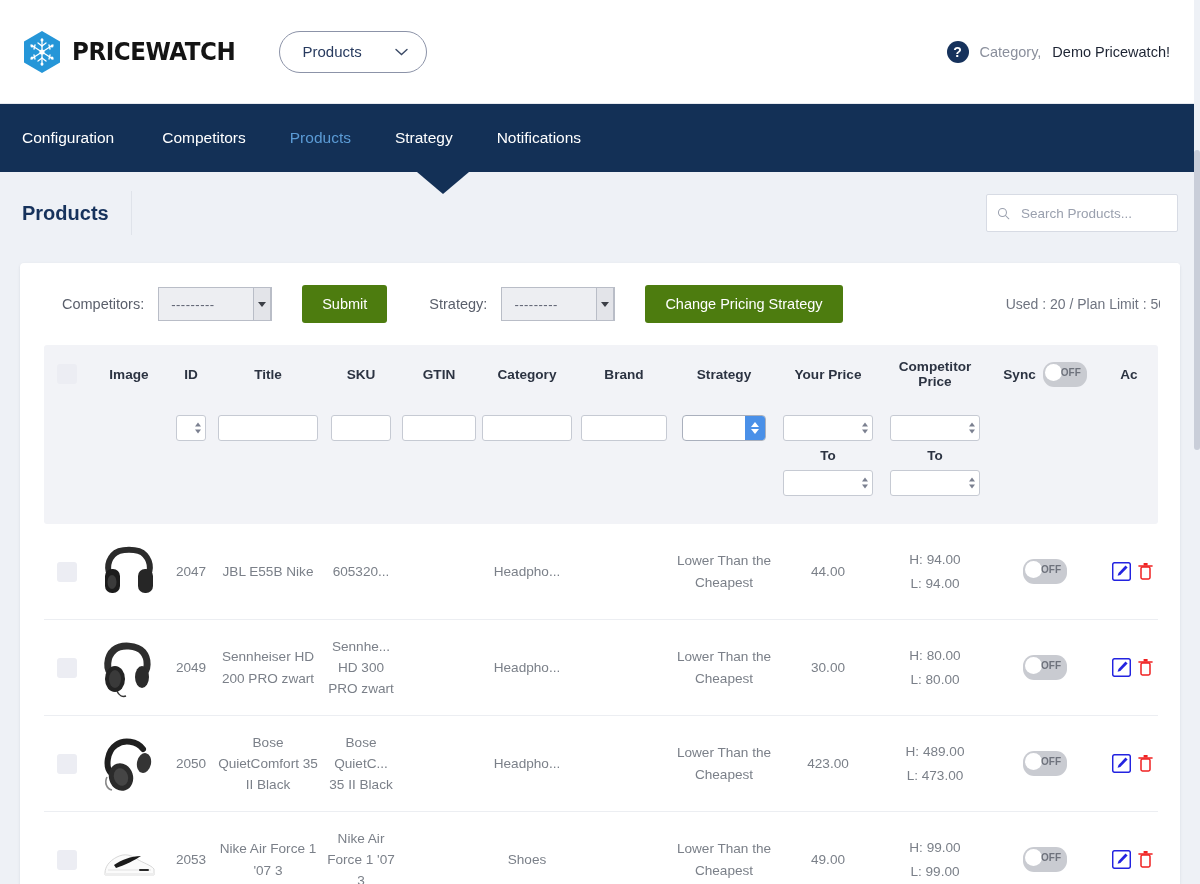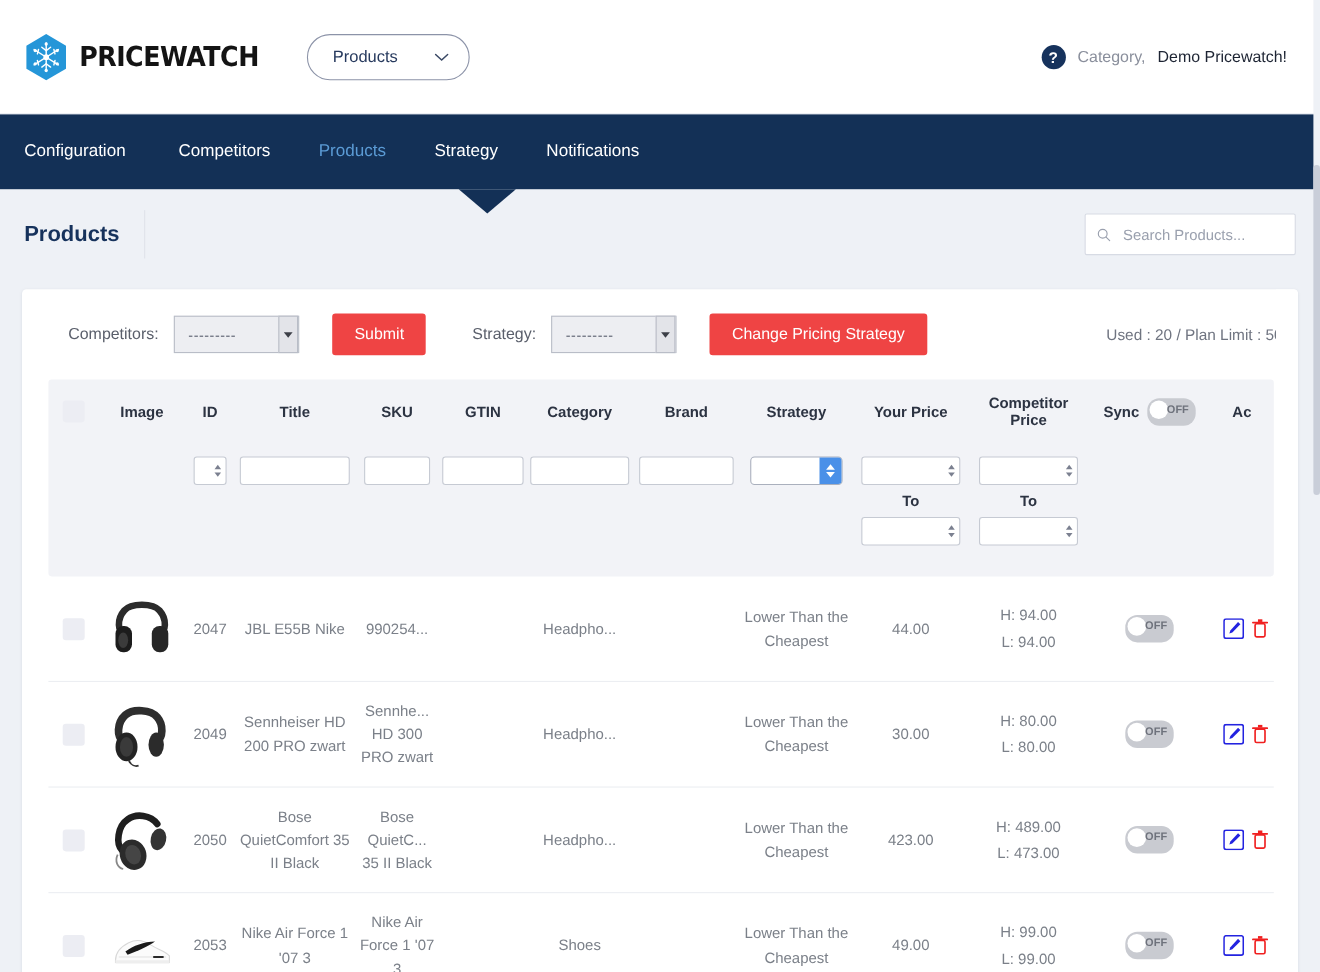--- a/index.html
+++ b/index.html
@@ -133,21 +133,21 @@
     border: 1px solid #b9bdc7;
     display: flex; align-items: center; justify-content: center;
   }
   .tri-dn {
     width: 0; height: 0;
     border-left: 4px solid transparent;
     border-right: 4px solid transparent;
     border-top: 5px solid #3c3f47;
   }
   .btn-navy {
-    background: #ef4444; color: #fff;
+    background: #4d7c0f; color: #fff;
     border: 0; border-radius: 3px;
     height: 38px; padding: 0 20px;
     font-size: 14.5px;
     font-family: "Liberation Sans", sans-serif;
     cursor: pointer;
   }
   .sp40 { width: 42px; }
   .sp28 { width: 30px; }
   .usage { margin-left: auto; padding-right: 14px; color: #6f7480; font-size: 14px; white-space: nowrap; }
 
@@ -475,21 +475,21 @@
         <div class="td c-img">
           <svg class="prodimg" viewBox="0 0 60 62">
             <path d="M14 34 C8 34 7 22 14 14 C20 7 40 7 46 14 C53 22 52 34 46 34" fill="none" stroke="#2b2b2b" stroke-width="6" stroke-linecap="round"></path>
             <rect x="6" y="28" width="15" height="24" rx="7" fill="#1c1c1c"></rect>
             <rect x="39" y="28" width="15" height="24" rx="7" fill="#262626"></rect>
             <ellipse cx="13" cy="41" rx="4.5" ry="7" fill="#3b3b3b"></ellipse>
           </svg>
         </div>
         <div class="td c-id id">2047</div>
         <div class="td c-title">JBL E55B Nike</div>
-        <div class="td c-sku">990254...</div>
+        <div class="td c-sku">605320...</div>
         <div class="td c-gtin"></div>
         <div class="td c-cat">Headpho...</div>
         <div class="td c-brand"></div>
         <div class="td c-strat">Lower Than the Cheapest</div>
         <div class="td c-price">44.00</div>
         <div class="td c-cprice">
           <span class="twoline">
             <span>H: 94.00</span>
             <span>L: 94.00</span>
           </span>

